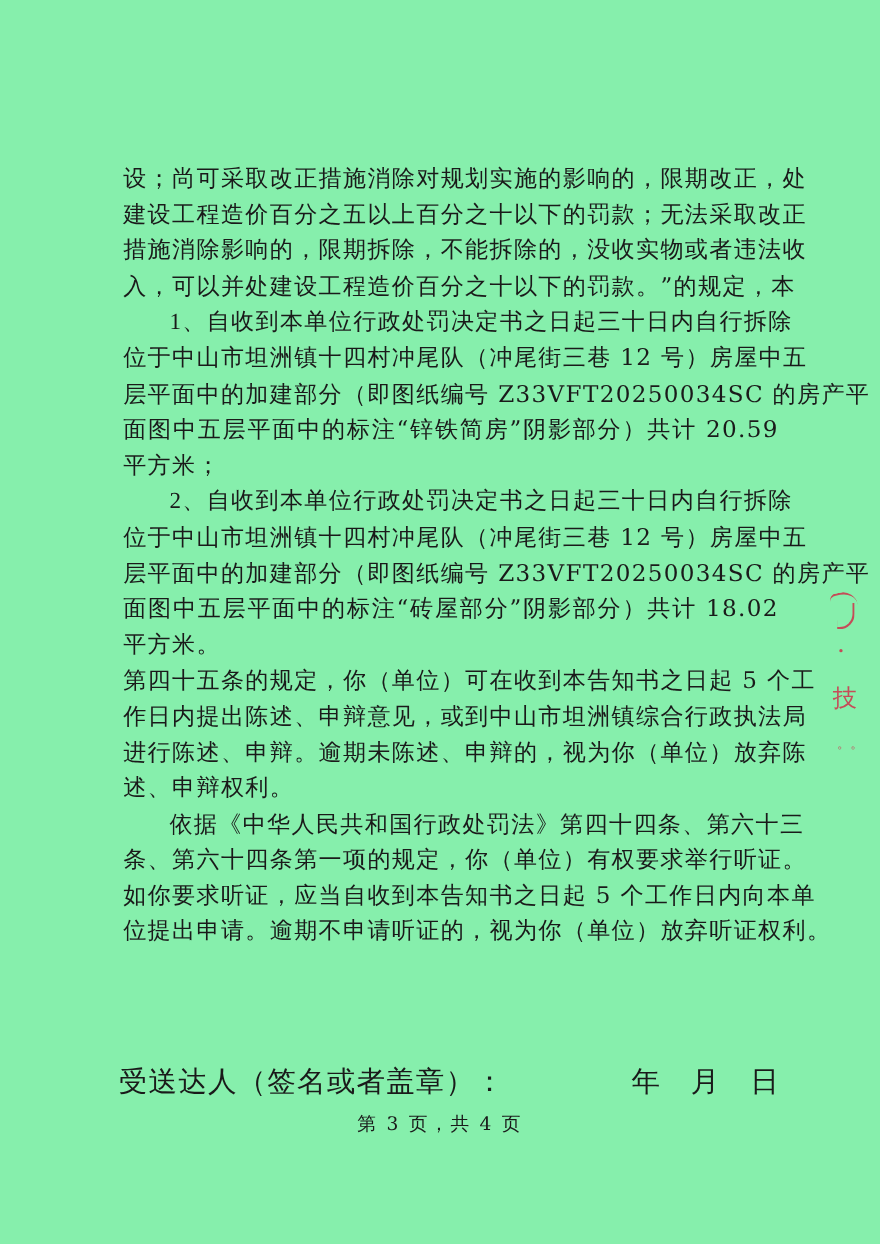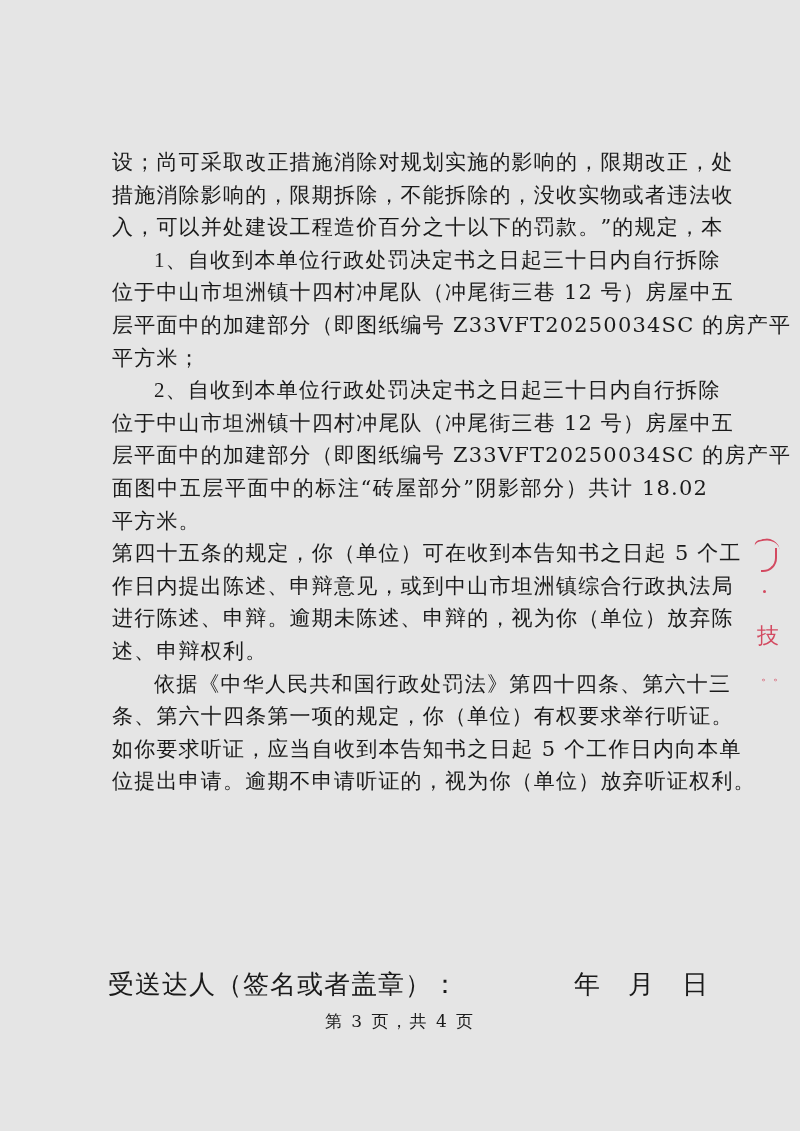--- a/index.html
+++ b/index.html
@@ -13,21 +13,21 @@
       position: relative;
       overflow: hidden;
       font-family: "DejaVu Serif", "Liberation Serif", serif;
       color: #1a1a1a;
     }
     .page {
       position: absolute;
       left: 0; top: 0;
       width: 800px;
       height: 1131px;
-      background: #e5e5e5;
+      background: #86efac;
     }
     .body-text {
       position: absolute;
       left: 112px;
       top: 146px;
       width: 596px;
     }
     .line {
       font-size: 21px;
       line-height: 32.6px;
@@ -129,26 +129,28 @@
     }
   </style>
 </head>
 <body>
 
 <div class="page">
 
   <div class="body-text">
 
     <div class="line">设；尚可采取改正措施消除对规划实施的影响的，限期改正，处</div>
+    <div class="line">建设工程造价百分之五以上百分之十以下的罚款；无法采取改正</div>
     <div class="line">措施消除影响的，限期拆除，不能拆除的，没收实物或者违法收</div>
     <div class="line">入，可以并处建设工程造价百分之十以下的罚款。”的规定，本</div>
 
     <div class="line indent">1、自收到本单位行政处罚决定书之日起三十日内自行拆除</div>
     <div class="line">位于中山市坦洲镇十四村冲尾队（冲尾街三巷 12 号）房屋中五</div>
     <div class="line">层平面中的加建部分（即图纸编号 Z33VFT20250034SC 的房产平</div>
+    <div class="line">面图中五层平面中的标注“锌铁简房”阴影部分）共计 20.59</div>
     <div class="line last">平方米；</div>
 
     <div class="line indent">2、自收到本单位行政处罚决定书之日起三十日内自行拆除</div>
     <div class="line">位于中山市坦洲镇十四村冲尾队（冲尾街三巷 12 号）房屋中五</div>
     <div class="line">层平面中的加建部分（即图纸编号 Z33VFT20250034SC 的房产平</div>
     <div class="line">面图中五层平面中的标注“砖屋部分”阴影部分）共计 18.02</div>
     <div class="line last">平方米。</div>
 
     <div class="line">第四十五条的规定，你（单位）可在收到本告知书之日起 5 个工</div>
     <div class="line">作日内提出陈述、申辩意见，或到中山市坦洲镇综合行政执法局</div>

